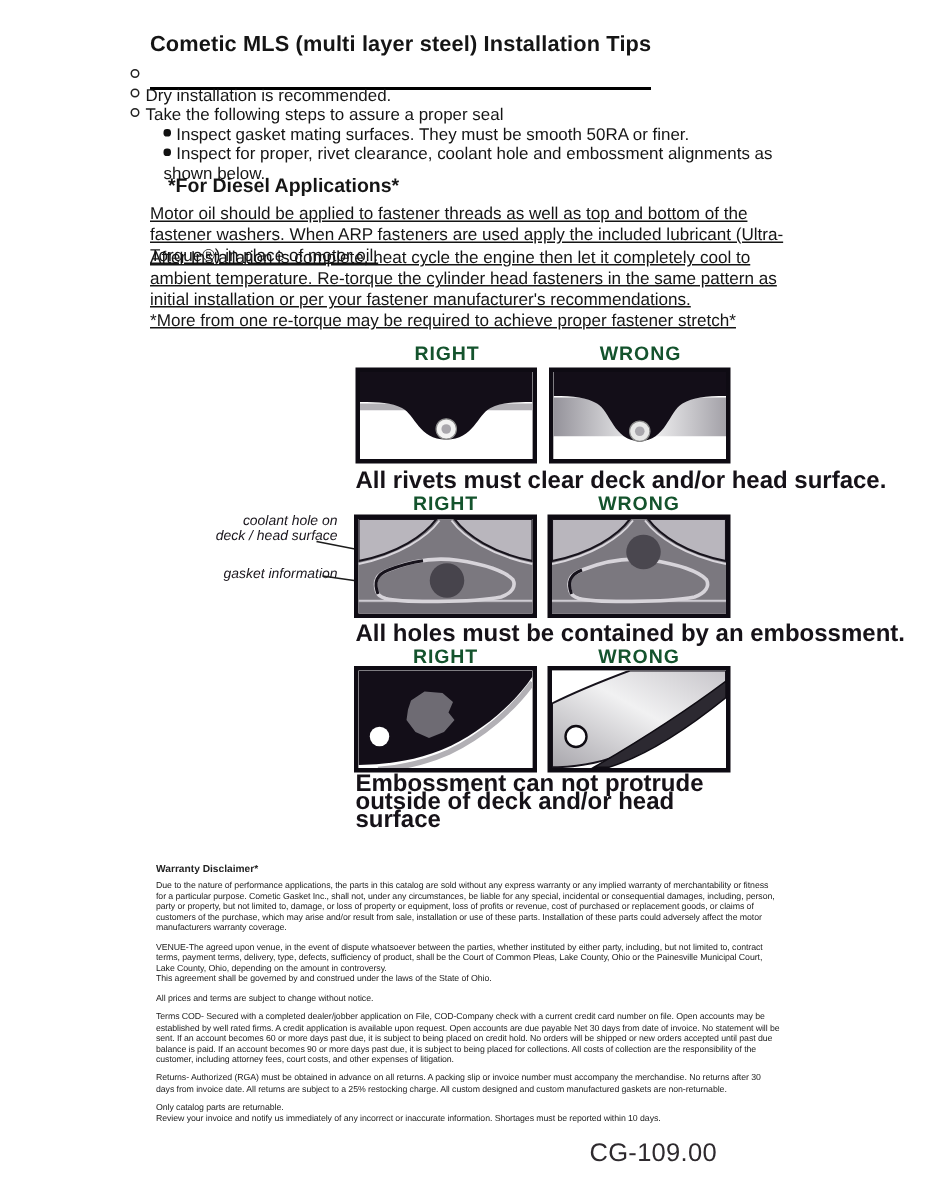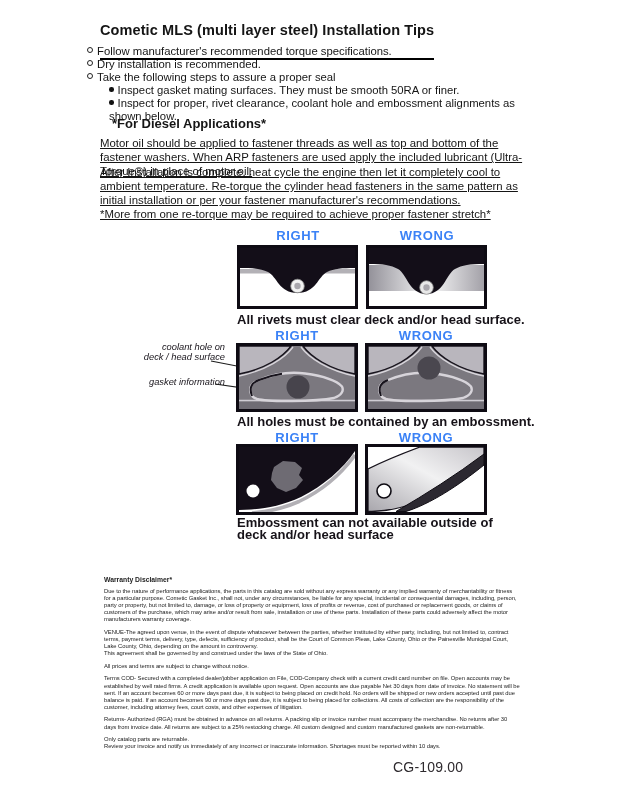--- a/index.html
+++ b/index.html
@@ -21,53 +21,53 @@
           margin-right:4px;vertical-align:2px;}
 
   
   .h2{left:100px;top:116px;font-size:13px;font-weight:bold;margin-left:12px;}
   .body-p{left:100px;width:428px;font-size:11.4px;line-height:14.2px;text-decoration:underline;}
   .p0{top:136px;}
   .p1{top:165px;}
   .note{top:207px;}
 
   
-  .dlabel{width:122px;text-align:center;font-size:13px;font-weight:bold;letter-spacing:.6px;color:#3b82f6;}
+  .dlabel{width:122px;text-align:center;font-size:13px;font-weight:bold;letter-spacing:.6px;color:#14532d;}
   .l1{top:228px;} .l2{top:328px;} .l3{top:430px;}
   .colL1{left:237px;} .colW1{left:366px;}
   .colL23{left:236px;} .colW23{left:365px;}
   .dbox{border:3px solid #0e0b13;background:#fff;line-height:0;}
   .b1l{left:237px;top:245px;} .b1r{left:366px;top:245px;}
   .b2l{left:236px;top:343px;} .b2r{left:365px;top:343px;}
   .b3l{left:236px;top:444px;} .b3r{left:365px;top:444px;}
-  .caption{left:237px;font-size:13px;font-weight:bold;color:#161218;}
+  .caption{left:237px;font-size:16px;font-weight:bold;color:#161218;}
   .c1{top:312px;} .c2{top:414px;} .c3{top:517px;width:262px;line-height:11.8px;}
 
   
   .callout{left:109px;width:116px;text-align:right;font-size:9.3px;line-height:10.4px;color:#19151c;font-style:italic;}
   .co1{top:342px;} .co2{top:377px;}
   .leaders{left:210px;top:356px;}
 
   
   .disc{left:104px;top:576px;width:416px;color:#232323;}
   .disc h3{margin:0 0 5px 0;font-size:6.8px;font-weight:bold;}
   .disc p{margin:0 0 5.5px 0;font-size:5.85px;line-height:7.1px;letter-spacing:-.05px;}
   .disc p.tight{margin-top:-5.5px;}
 
-  .footer-code{left:393px;top:759px;font-size:14px;letter-spacing:.2px;color:#2e2a2e;}
+  .footer-code{left:393px;top:759px;font-size:17px;letter-spacing:.2px;color:#2e2a2e;}
 </style>
 </head>
 <body>
 
 <div class="page">
 
   <div class="abs title">Cometic MLS (multi layer steel) Installation Tips</div>
 
   <div class="abs bullets">
-    <div class="bullet"><span class="m-open"></span><span>Follow manufacturer's recommended torque specifications.</span></div>
+    <div class="bullet"><span class="m-open"></span></div>
     <div class="bullet"><span class="m-open"></span><span>Dry installation is recommended.</span></div>
     <div class="bullet"><span class="m-open"></span><span>Take the following steps to assure a proper seal</span></div>
     <div class="bullet sub"><span class="m-solid"></span><span>Inspect gasket mating surfaces.  They must be smooth 50RA or finer.</span></div>
     <div class="bullet sub"><span class="m-solid"></span><span>Inspect for proper, rivet clearance, coolant hole and embossment alignments as shown below.</span></div>
   </div>
 
   <div class="abs h2">*For Diesel Applications*</div>
   <div class="abs body-p p0">Motor oil should be applied to fastener threads as well as top and bottom of the fastener washers. When ARP fasteners are used apply the included lubricant (Ultra-Torque®) in place of motor oil.</div>
   <div class="abs body-p p1">After Installation is complete, heat cycle the engine then let it completely cool to ambient temperature. Re-torque the cylinder head fasteners in the same pattern as initial installation or per your fastener manufacturer's recommendations.</div>
   <div class="abs body-p note">*More from one re-torque may be required to achieve proper fastener stretch*</div>
@@ -169,21 +169,21 @@
             <stop offset="0.55" stop-color="#f1f1f2"></stop>
           <stop offset="1" stop-color="#c7c5ca"></stop>
         </linearGradient>
       </defs>
       <rect x="0" y="0" width="116" height="65" fill="#ffffff"></rect>
       <path d="M0,22 C18,13 36,6 52,0 L116,0 V8 C92,28 68,46 46,56 C33,61.5 16,64 4,64.5 L0,64.5 Z" fill="url(#gDeck3)" stroke="#17131c" stroke-width="1.3"></path>
       <path d="M28,64.5 C58,47 88,28 116,7 L116,18 C90,39 62,57 38,64.5 Z" fill="#2c2931" stroke="#0f0c13" stroke-width="1"></path>
       <circle cx="16" cy="44" r="7" fill="#ffffff" stroke="#0f0c13" stroke-width="1.6"></circle>
     </svg>
   </div>
-  <div class="abs caption c3">Embossment can not available outside of deck and/or head surface</div>
+  <div class="abs caption c3">Embossment can not protrude outside of deck and/or head surface</div>
 
   <div class="abs disc">
     <h3>Warranty Disclaimer*</h3>
     <p>Due to the nature of performance applications, the parts in this catalog are sold without any express warranty or any implied warranty of merchantability or fitness for a particular purpose.  Cometic Gasket Inc., shall not, under any circumstances, be liable for any special, incidental or consequential damages, including, person, party or property, but not limited to, damage, or loss of property or equipment, loss of profits or revenue, cost of purchased or replacement goods, or claims of customers of the purchase, which may arise and/or result from sale, installation or use of these parts.  Installation of these parts could adversely affect the motor manufacturers warranty coverage.</p>
     <p>VENUE-The agreed upon venue, in the event of dispute whatsoever between the parties, whether instituted by either party, including, but not limited to, contract terms, payment terms, delivery, type, defects, sufficiency of product, shall be the Court of Common Pleas, Lake County, Ohio or the Painesville Municipal Court, Lake County, Ohio, depending on the amount in controversy.</p>
     <p class="tight">This agreement shall be governed by and construed under the laws of the State of Ohio.</p>
     <p>All prices and terms are subject to change without notice.</p>
     <p>Terms COD- Secured with a completed dealer/jobber application on File, COD-Company check with a current credit card number on file.  Open accounts may be established by well rated firms.  A credit application is available upon request.  Open accounts are due payable Net 30 days from date of invoice.  No statement will be sent.  If an account becomes 60 or more days past due, it is subject to being placed on credit hold.  No orders will be shipped or new orders accepted until past due balance is paid.  If an account becomes 90 or more days past due, it is subject to being placed for collections.  All costs of collection are the responsibility of the customer, including attorney fees, court costs, and other expenses of litigation.</p>
     <p>Returns- Authorized (RGA) must be obtained in advance on all returns.  A packing slip or invoice number must accompany the merchandise.  No returns after 30 days from invoice date.  All returns are subject to a 25% restocking charge.  All custom designed and custom manufactured gaskets are non-returnable.</p>
     <p>Only catalog parts are returnable.</p>

